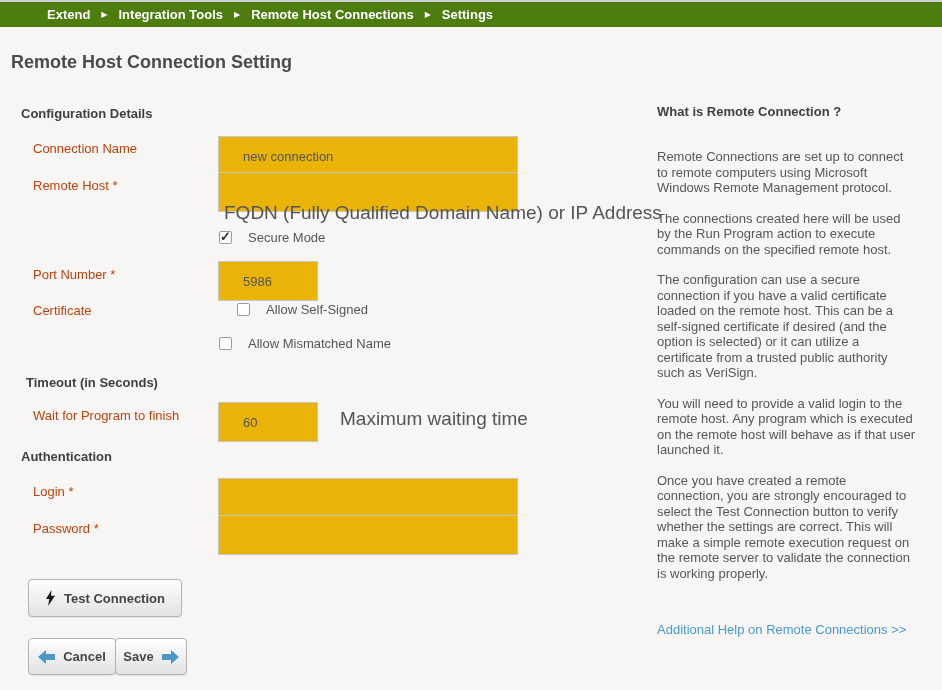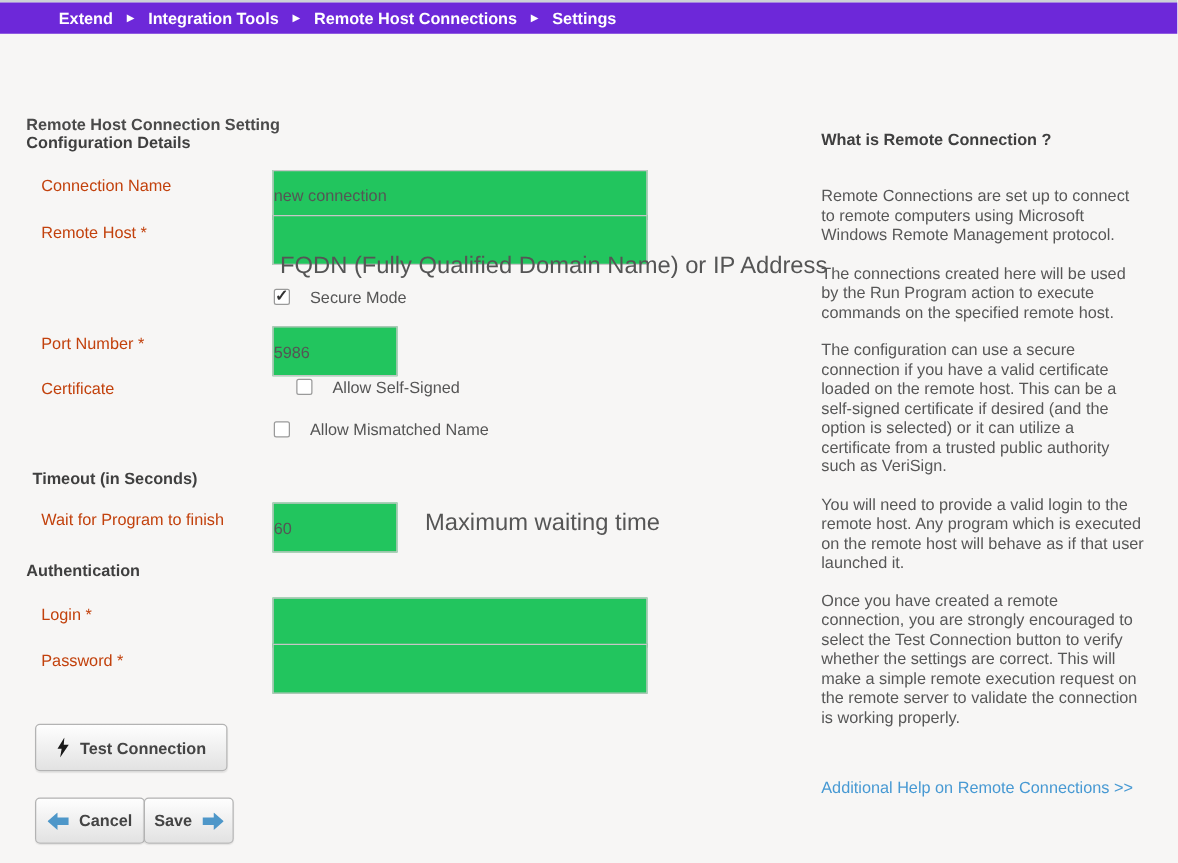--- a/index.html
+++ b/index.html
@@ -10,42 +10,42 @@
     background:#f7f6f5;
     font-family:"Liberation Sans", sans-serif;
     font-size:13px;
     overflow:hidden;
   }
   .screen { position:relative; width:942px; height:690px; }
 
   
   .top-strip { height:2px; background:#ccd1d6; }
   .topbar {
-    height:25px; background:#6d28d9;
+    height:25px; background:#4d7c0f;
     display:flex; align-items:center;
     padding-left:47px; gap:11px;
   }
   .crumb { color:#fff; font-weight:bold; font-size:13px; cursor:pointer; white-space:nowrap; }
   .sep { color:#fff; font-size:8px; line-height:25px; }
 
   
   .page-title {
-    position:absolute; left:21px; top:52px;
-    font-weight:bold; color:#4a4a4a; font-size:13px;margin-top:40px;
+    position:absolute; left:11px; top:52px;
+    font-weight:bold; color:#4a4a4a; font-size:18px;
   }
 
   
   .sec { position:absolute; font-weight:bold; color:#3f3f3f; font-size:13px; }
   .lbl { position:absolute; color:#c2410c; font-size:13px; white-space:nowrap; }
   .hint { position:absolute; color:#555; font-size:19px; white-space:nowrap; }
   .txt {
     position:absolute; height:40px;
-    border:1px solid #c6c6c6; background:#22c55e;
+    border:1px solid #c6c6c6; background:#eab308;
     font-family:"Liberation Sans", sans-serif; font-size:13px; color:#555;
-    padding:0 0; outline:none;
+    padding:0 24px; outline:none;
   }
   .cbrow { position:absolute; display:flex; align-items:center; gap:16px; color:#555; font-size:13px; }
   input[type=checkbox]{
     appearance:none; -webkit-appearance:none;
     width:13px; height:13px; margin:0;
     border:1px solid #9a9a9a; border-radius:2px; background:#fff;
     position:relative; cursor:pointer; flex:0 0 auto;
   }
   input[type=checkbox]:checked::after{
     content:"✓"; position:absolute; left:0px; top:-3px;

